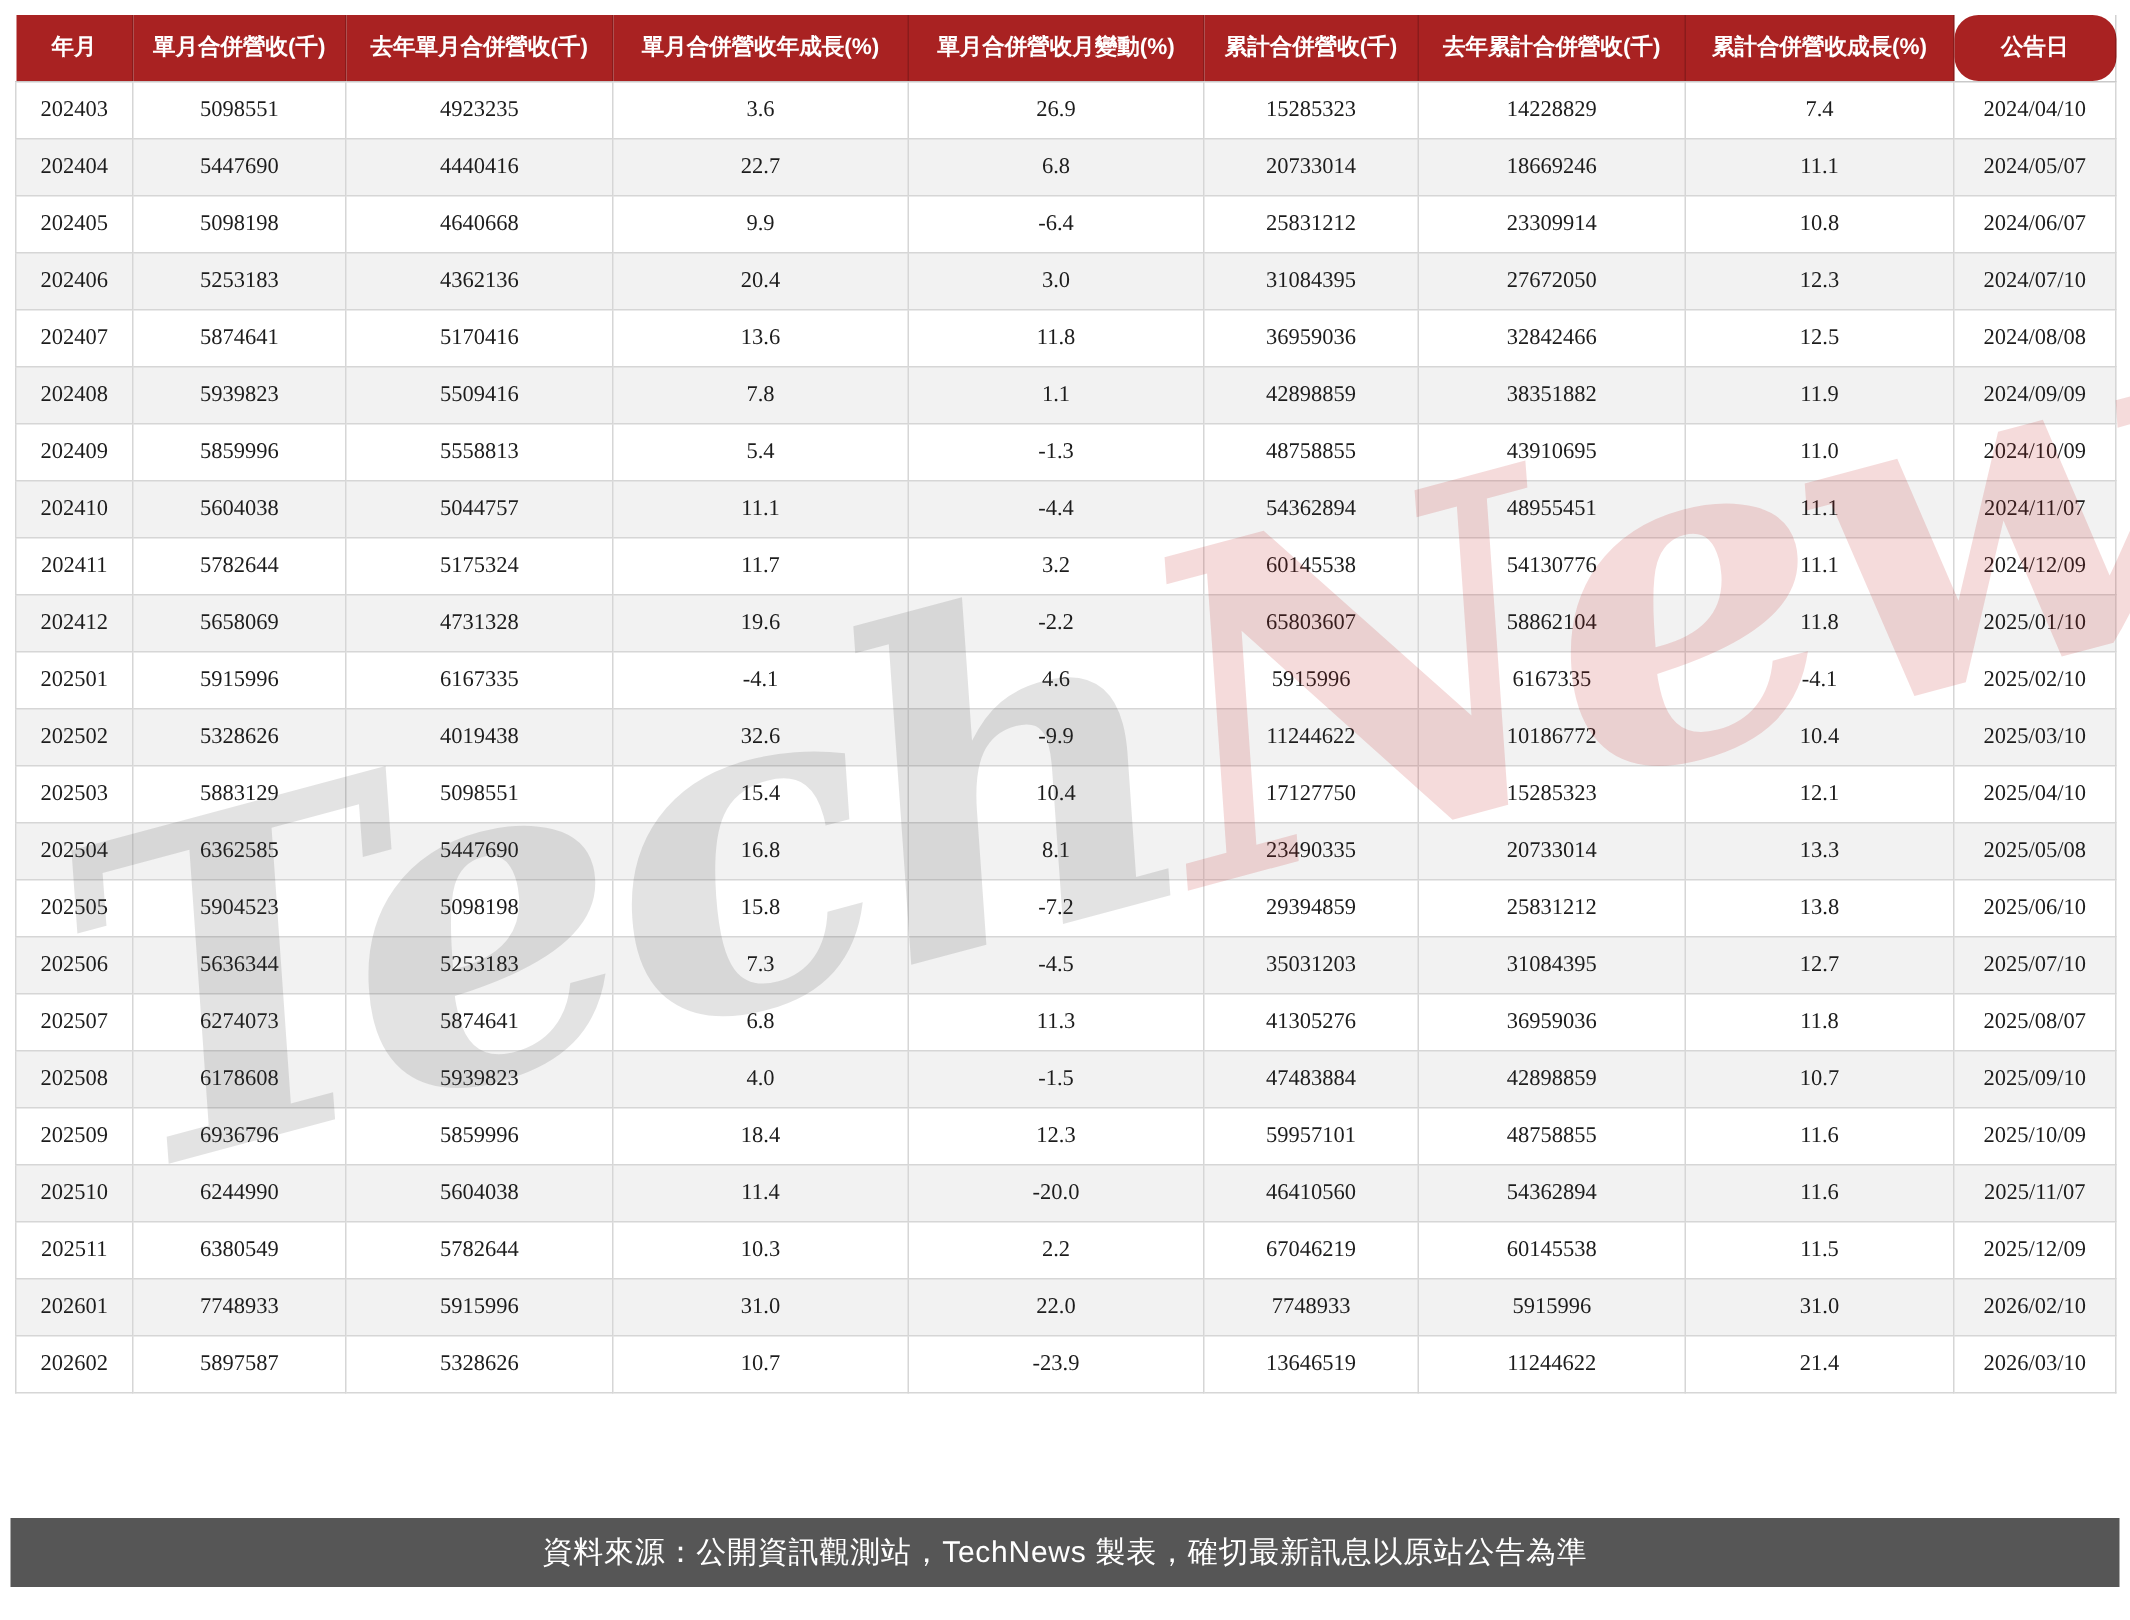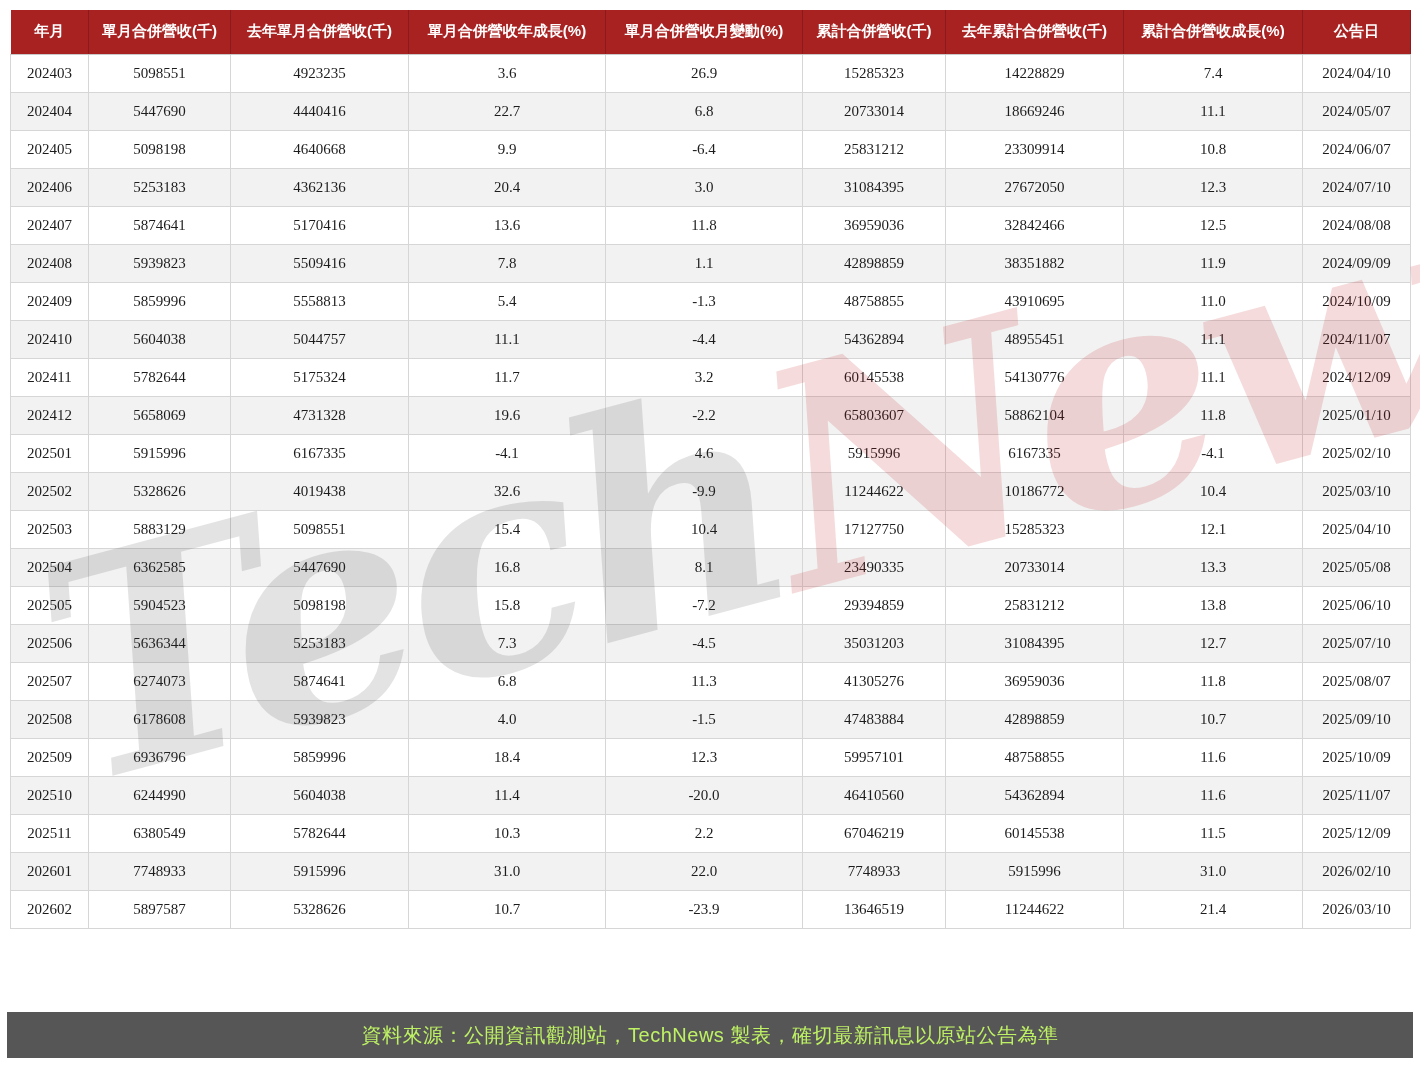--- a/index.html
+++ b/index.html
@@ -24,40 +24,40 @@
     color: #ffffff;
     font-size: 15px;
     font-weight: bold;
     height: 44px;
     text-align: center;
     vertical-align: middle;
     border-right: 1px solid rgba(0,0,0,0.18);
     border-bottom: 1px solid #c9c9c9;
     padding: 0 2px;
   }
-  table.rev thead th:last-child { border-right: 1px solid rgba(0,0,0,0.18); }
+  table.rev thead th:last-child { border-right: 1px solid rgba(0,0,0,0.18); border-radius: 16px; }
   table.rev tbody td {
     height: 38px;
     font-family: "Liberation Serif", "DejaVu Serif", serif;
     font-size: 15px;
     color: #1c1c1c;
     text-align: center;
     vertical-align: middle;
     background: #ffffff;
     border: 1px solid #d6d6d6;
     padding: 0 2px;
   }
   table.rev tbody tr:nth-child(even) td { background: #f2f2f2; }
 
   .footer-bar {
     position: absolute;
     left: 7px; top: 1012px;
     width: 1406px; height: 46px;
     background: #565656;
-    color: #bef264;
+    color: #ffffff;
     font-size: 20px;
     line-height: 46px;
     text-align: center;
     letter-spacing: 0.5px;
   }
 
   .watermark {
     position: absolute;
     left: 30px; top: 330px;
     width: 1360px;

